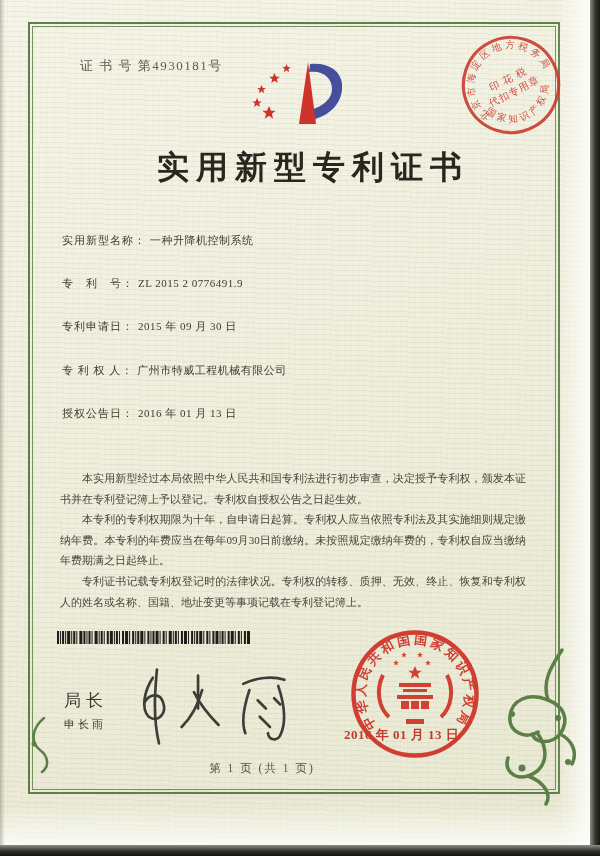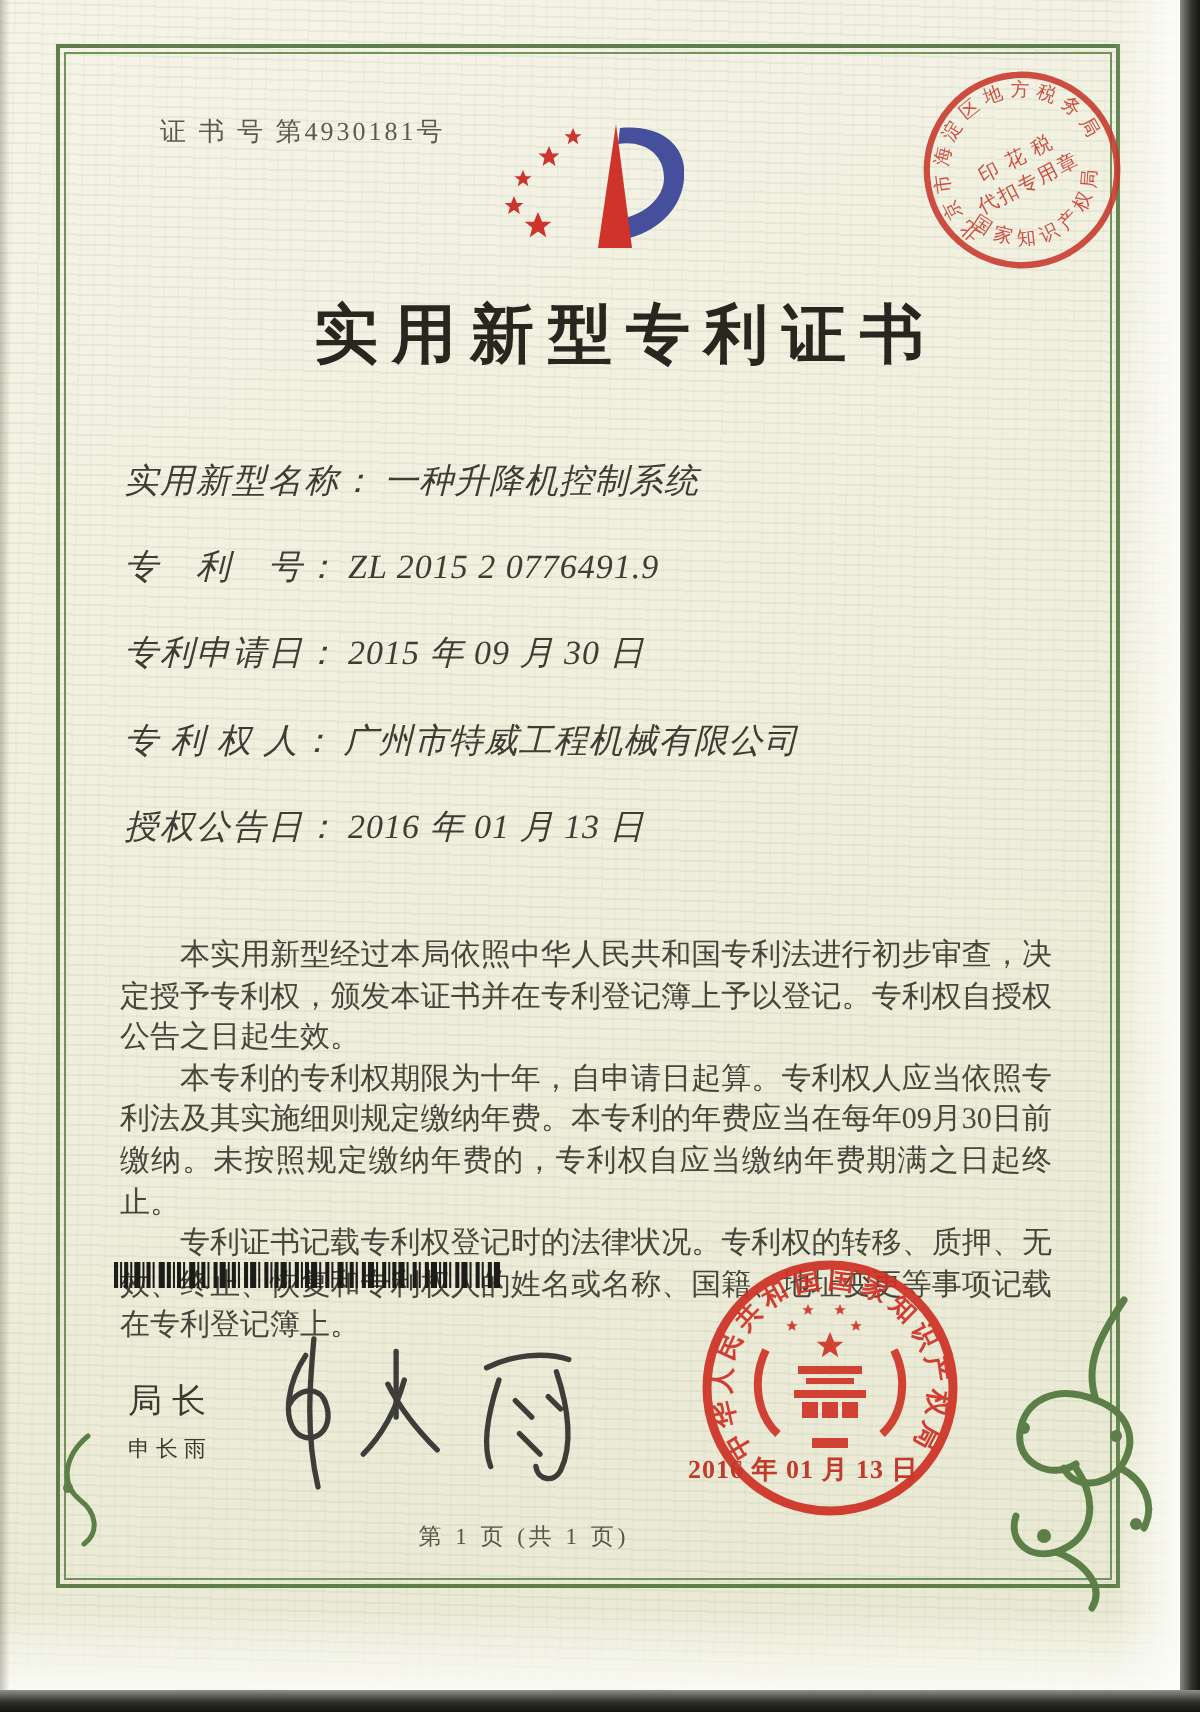--- a/index.html
+++ b/index.html
@@ -36,25 +36,25 @@
     position:absolute;left:64px;top:57px;font-size:13px;color:#5a5a50;
     letter-spacing:1.5px;
     margin-left:16px;
   }
   .logo{position:absolute;left:252px;top:58px;width:90px;height:82px;}
   .title{
     position:absolute;left:28px;top:146px;width:528px;text-align:center;
     font-size:32px;font-weight:600;color:#27271f;letter-spacing:7px;margin-left:21px;
   }
   .fields{position:absolute;left:62px;top:231px;width:450px;}
-  .frow{height:43.2px;font-size:17px;color:#3d3d33;line-height:19px;white-space:nowrap;font-style:italic;}
+  .frow{height:43.2px;font-size:11px;color:#3d3d33;line-height:19px;white-space:nowrap;}
   .frow .lab{letter-spacing:1px;}
   .frow .val{letter-spacing:0.5px;margin-left:4px;}
   .paras{position:absolute;left:60px;top:468px;width:466px;
-    font-size:15px;line-height:20.6px;color:#46463c;
+    font-size:11px;line-height:20.6px;color:#46463c;
     text-align:justify;word-break:break-all;}
   .paras p{margin:0;text-indent:2em;}
   .barcode{position:absolute;left:57px;top:631px;width:193px;height:13px;}
   .signer-title{position:absolute;left:64px;top:689px;font-size:17px;color:#3a3a30;letter-spacing:5px;}
   .signer-name{position:absolute;left:64px;top:717px;font-size:11px;color:#3a3a30;letter-spacing:3px;}
   .signature{position:absolute;left:122px;top:662px;width:185px;height:90px;}
   .seal{position:absolute;left:345px;top:627px;width:140px;height:140px;opacity:0.93;}
   .seal-date{
     position:absolute;left:344px;top:726px;width:150px;
     font-size:13px;font-weight:bold;color:#c23a2b;letter-spacing:0.5px;z-index:4;

